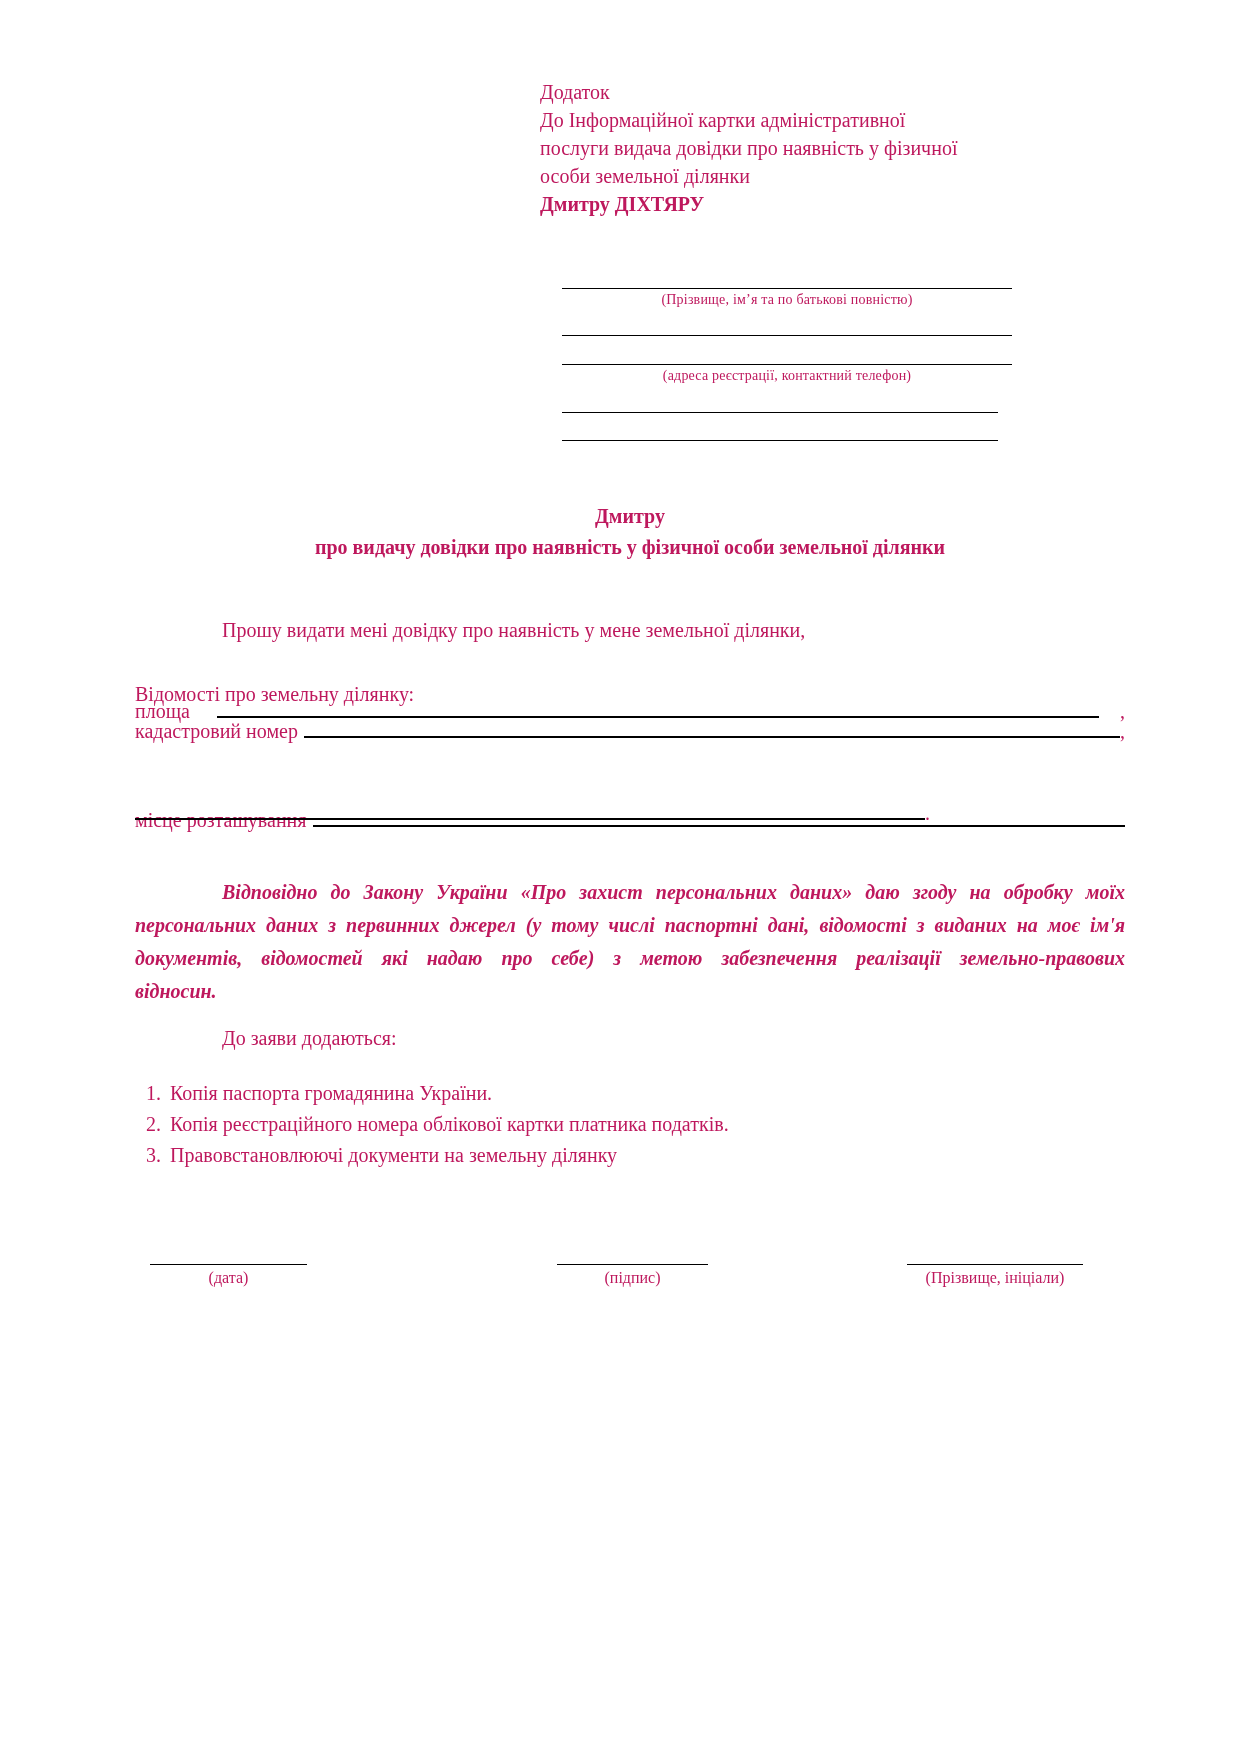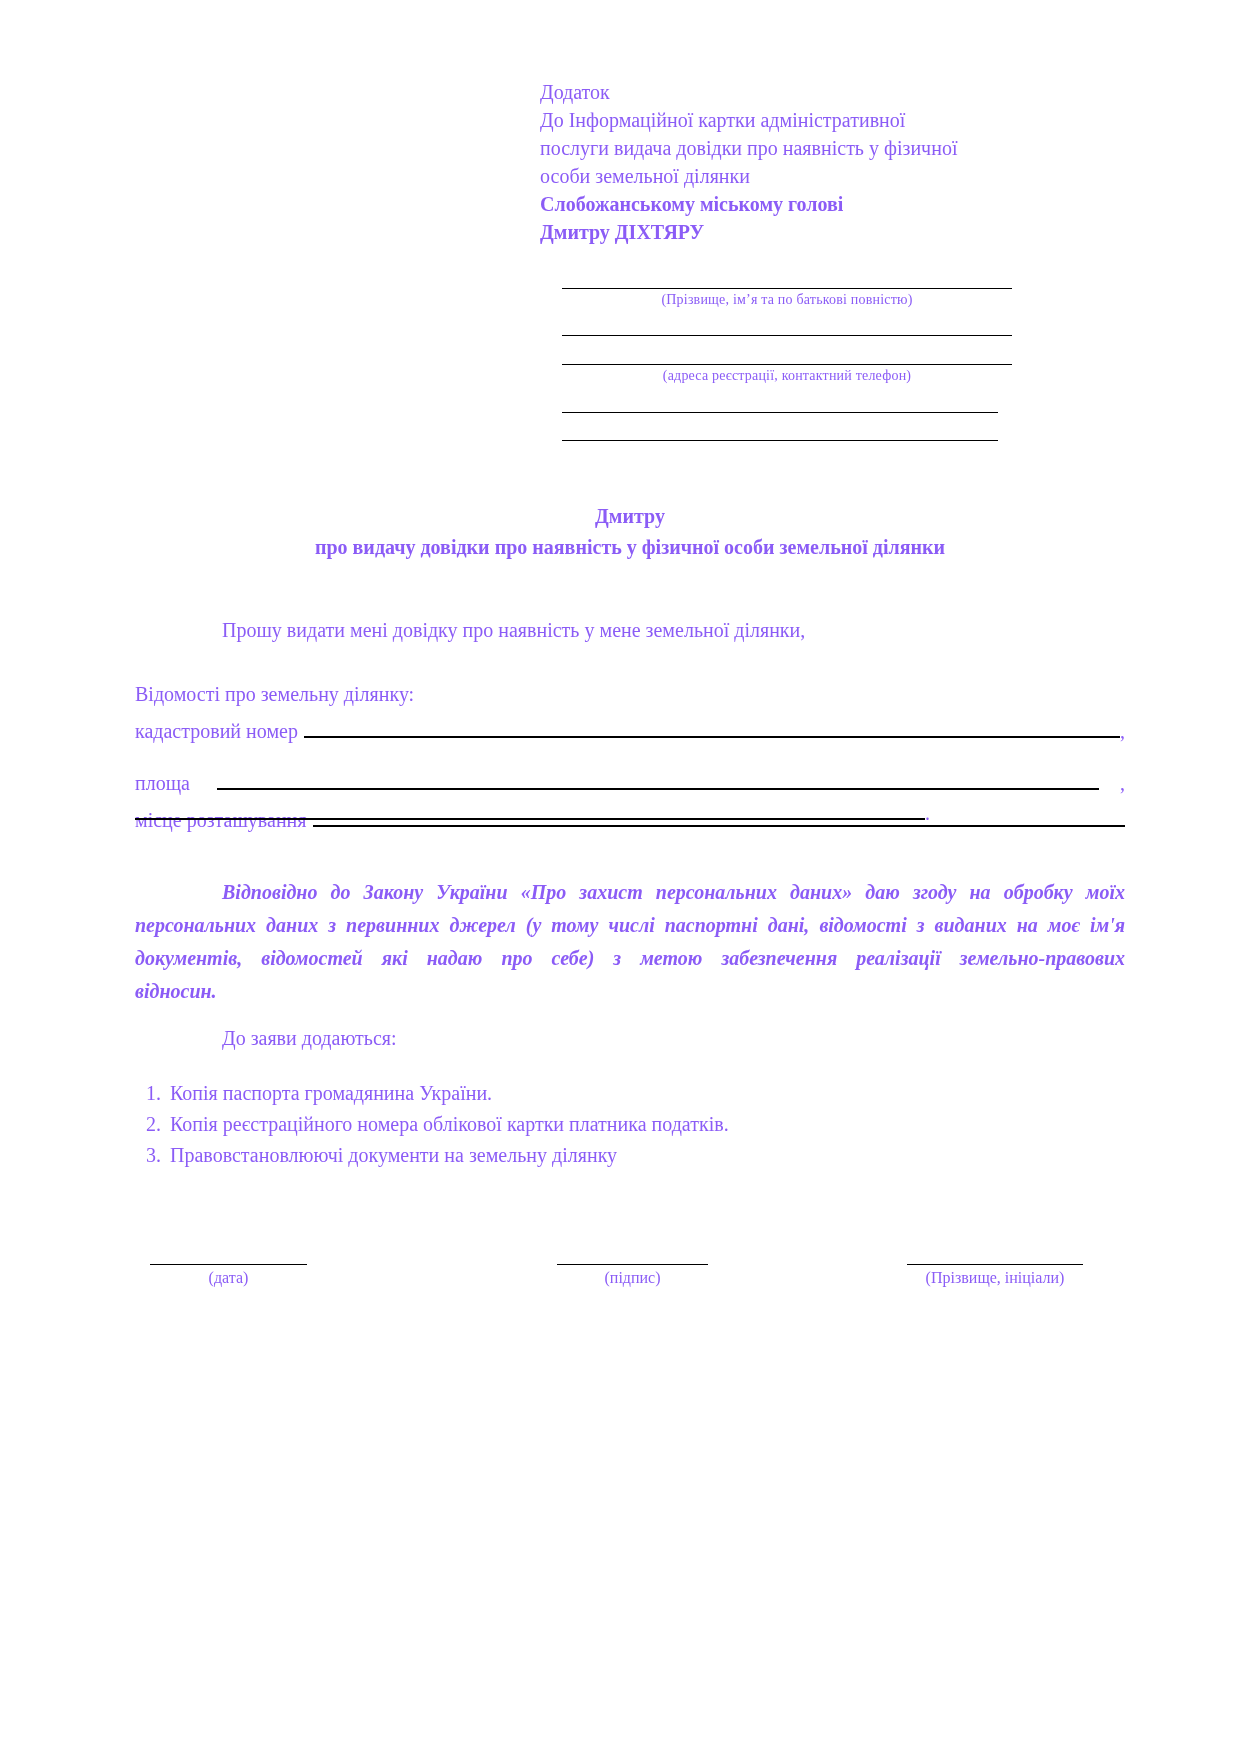--- a/index.html
+++ b/index.html
@@ -3,21 +3,21 @@
 <meta charset="utf-8">
 <style>
   html, body { margin: 0; padding: 0; background: #888; }
   .page {
     position: relative;
     width: 1240px;
     height: 1754px;
     margin: 0 auto;
     background: #ffffff;
     font-family: "Liberation Serif", "DejaVu Serif", serif;
-    color: #8b5cf6;
+    color: #be185d;
     overflow: hidden;
   }
   .abs { position: absolute; }
 
   
   .header-block {
     left: 540px; top: 78px; width: 480px;
     font-size: 20px; line-height: 28px;
   }
   .header-block .bold { font-weight: bold; }
@@ -74,21 +74,20 @@
 </head>
 <body>
 
 <div class="page">
 
   <div class="abs header-block">
     <div>Додаток</div>
     <div>До Інформаційної картки адміністративної</div>
     <div>послуги видача довідки про наявність у фізичної</div>
     <div>особи земельної ділянки</div>
-    <div class="bold">Слобожанському міському голові</div>
     <div class="bold">Дмитру ДІХТЯРУ</div>
   </div>
 
   <div class="abs hline" style="left:562px; top:288px; width:450px;"></div>
   <div class="abs caption" style="left:562px; top:292px; width:450px;">(Прізвище, ім’я та по батькові повністю)</div>
   <div class="abs hline" style="left:562px; top:335px; width:450px;"></div>
   <div class="abs hline" style="left:562px; top:364px; width:450px;"></div>
   <div class="abs caption" style="left:562px; top:368px; width:450px;">(адреса реєстрації, контактний телефон)</div>
   <div class="abs hline" style="left:562px; top:412px; width:436px;"></div>
   <div class="abs hline" style="left:562px; top:440px; width:436px;"></div>
@@ -99,21 +98,21 @@
   <div class="abs body-text indent" style="left:135px; top:616px; width:990px;">Прошу видати мені довідку про наявність у мене земельної ділянки,</div>
 
   <div class="abs body-text" style="left:135px; top:680px; width:990px;">Відомості про земельну ділянку:</div>
 
   <div class="abs field-row" style="top:712px;">
     <span class="field-label">кадастровий номер</span>
     <span class="blank-fill"></span>
     <span class="field-suffix">,</span>
   </div>
 
-  <div class="abs field-row" style="top:764px;gap:21px;">
+  <div class="abs field-row" style="top:692px;gap:21px;">
     <span class="field-label">площа</span>
     <span class="blank-fill"></span>
     <span class="field-suffix">,</span>
   </div>
 
   <div class="abs field-row" style="top:764px;margin-top:37px;">
     <span class="field-label">місце розташування</span>
     <span class="blank-fill"></span>
   </div>
 

